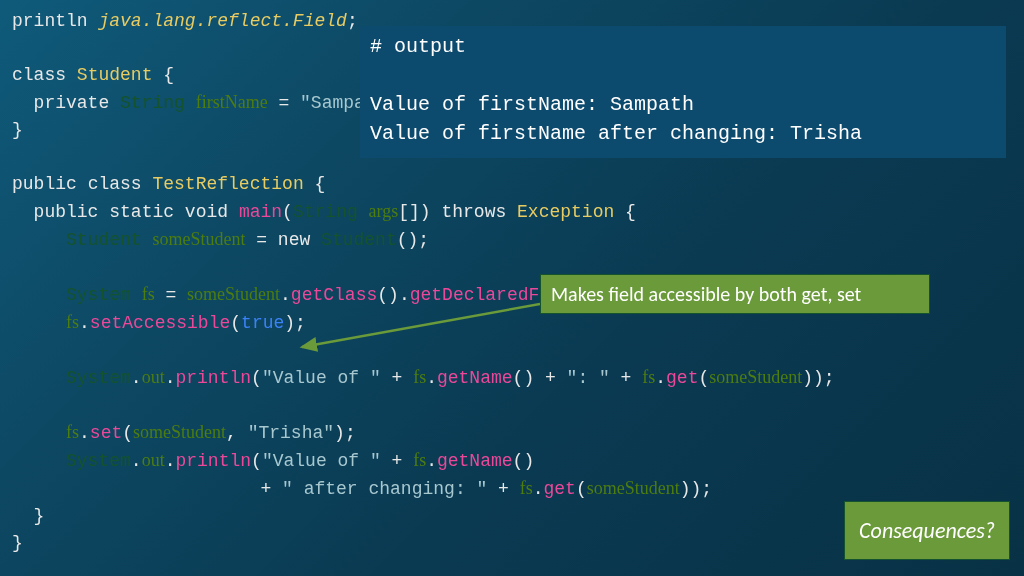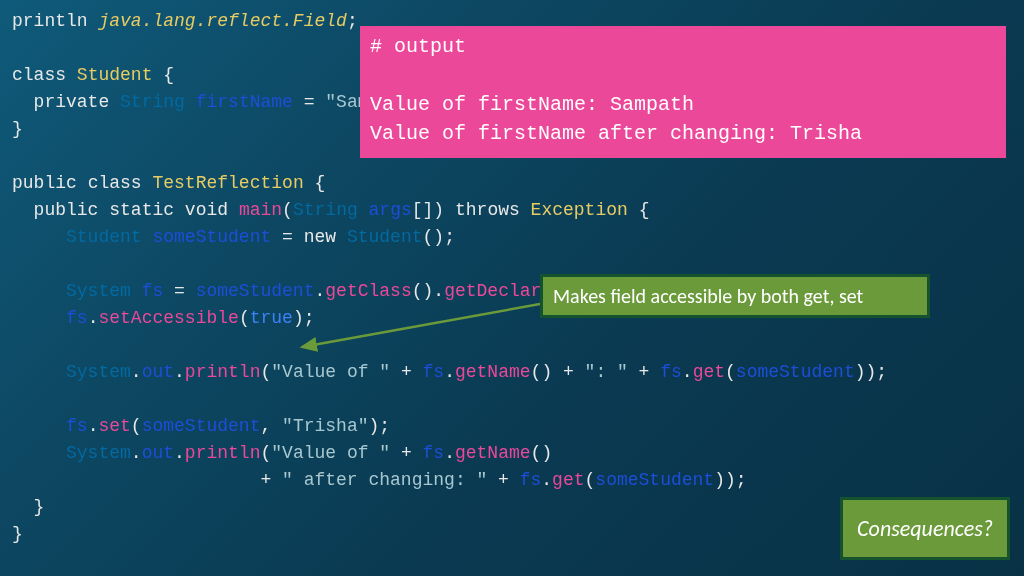--- a/index.html
+++ b/index.html
@@ -9,46 +9,46 @@
     font-family: 'Consolas', 'Courier New', monospace;
     font-size: 18px;
     line-height: 1.5;
     color: #e8e8e8;
     position: relative;
     padding: 8px 12px;
   }
   .code { white-space: pre; position: relative; z-index: 1; }
   .kw { color: #e8e8e8; } 
   .pkg { color: #e8cc62; font-style: italic; }
-  .type-use { color: #0369a1; }
-  .var { color: #1d4ed8; }
+  .type-use { color: #14532d; }
+  .var { color: #4d7c0f; font-family: Liberation Serif, serif; }
   .method { color: #ec4899; }
   .str { color: #a8c8d0; }
   .sp-type { color: #e8cc62; }
   .bool { color: #3b82f6; }
   
   .output-box {
     position: absolute;
     top: 26px;
     left: 360px;
     width: 646px;
-    background: #ec4899;
+    background: #0c4a6e;
     color: #ffffff;
     font-family: 'Consolas', 'Courier New', monospace;
     font-size: 20px;
     line-height: 1.45;
     padding: 6px 10px 10px 10px;
     z-index: 5;
     white-space: pre;
   }
   
   .callout-green {
     position: absolute;
     background: #6a9a3a;
-    border: 3px solid #14532d;
+    border: 1px solid #14532d;
     color: #ffffff;
     font-family: Calibri, Arial, sans-serif;
     font-size: 20px;
     padding: 4px 10px;
     z-index: 4;
   }
   .callout-accessible {
     top: 274px;
     left: 540px;
     width: 390px;

